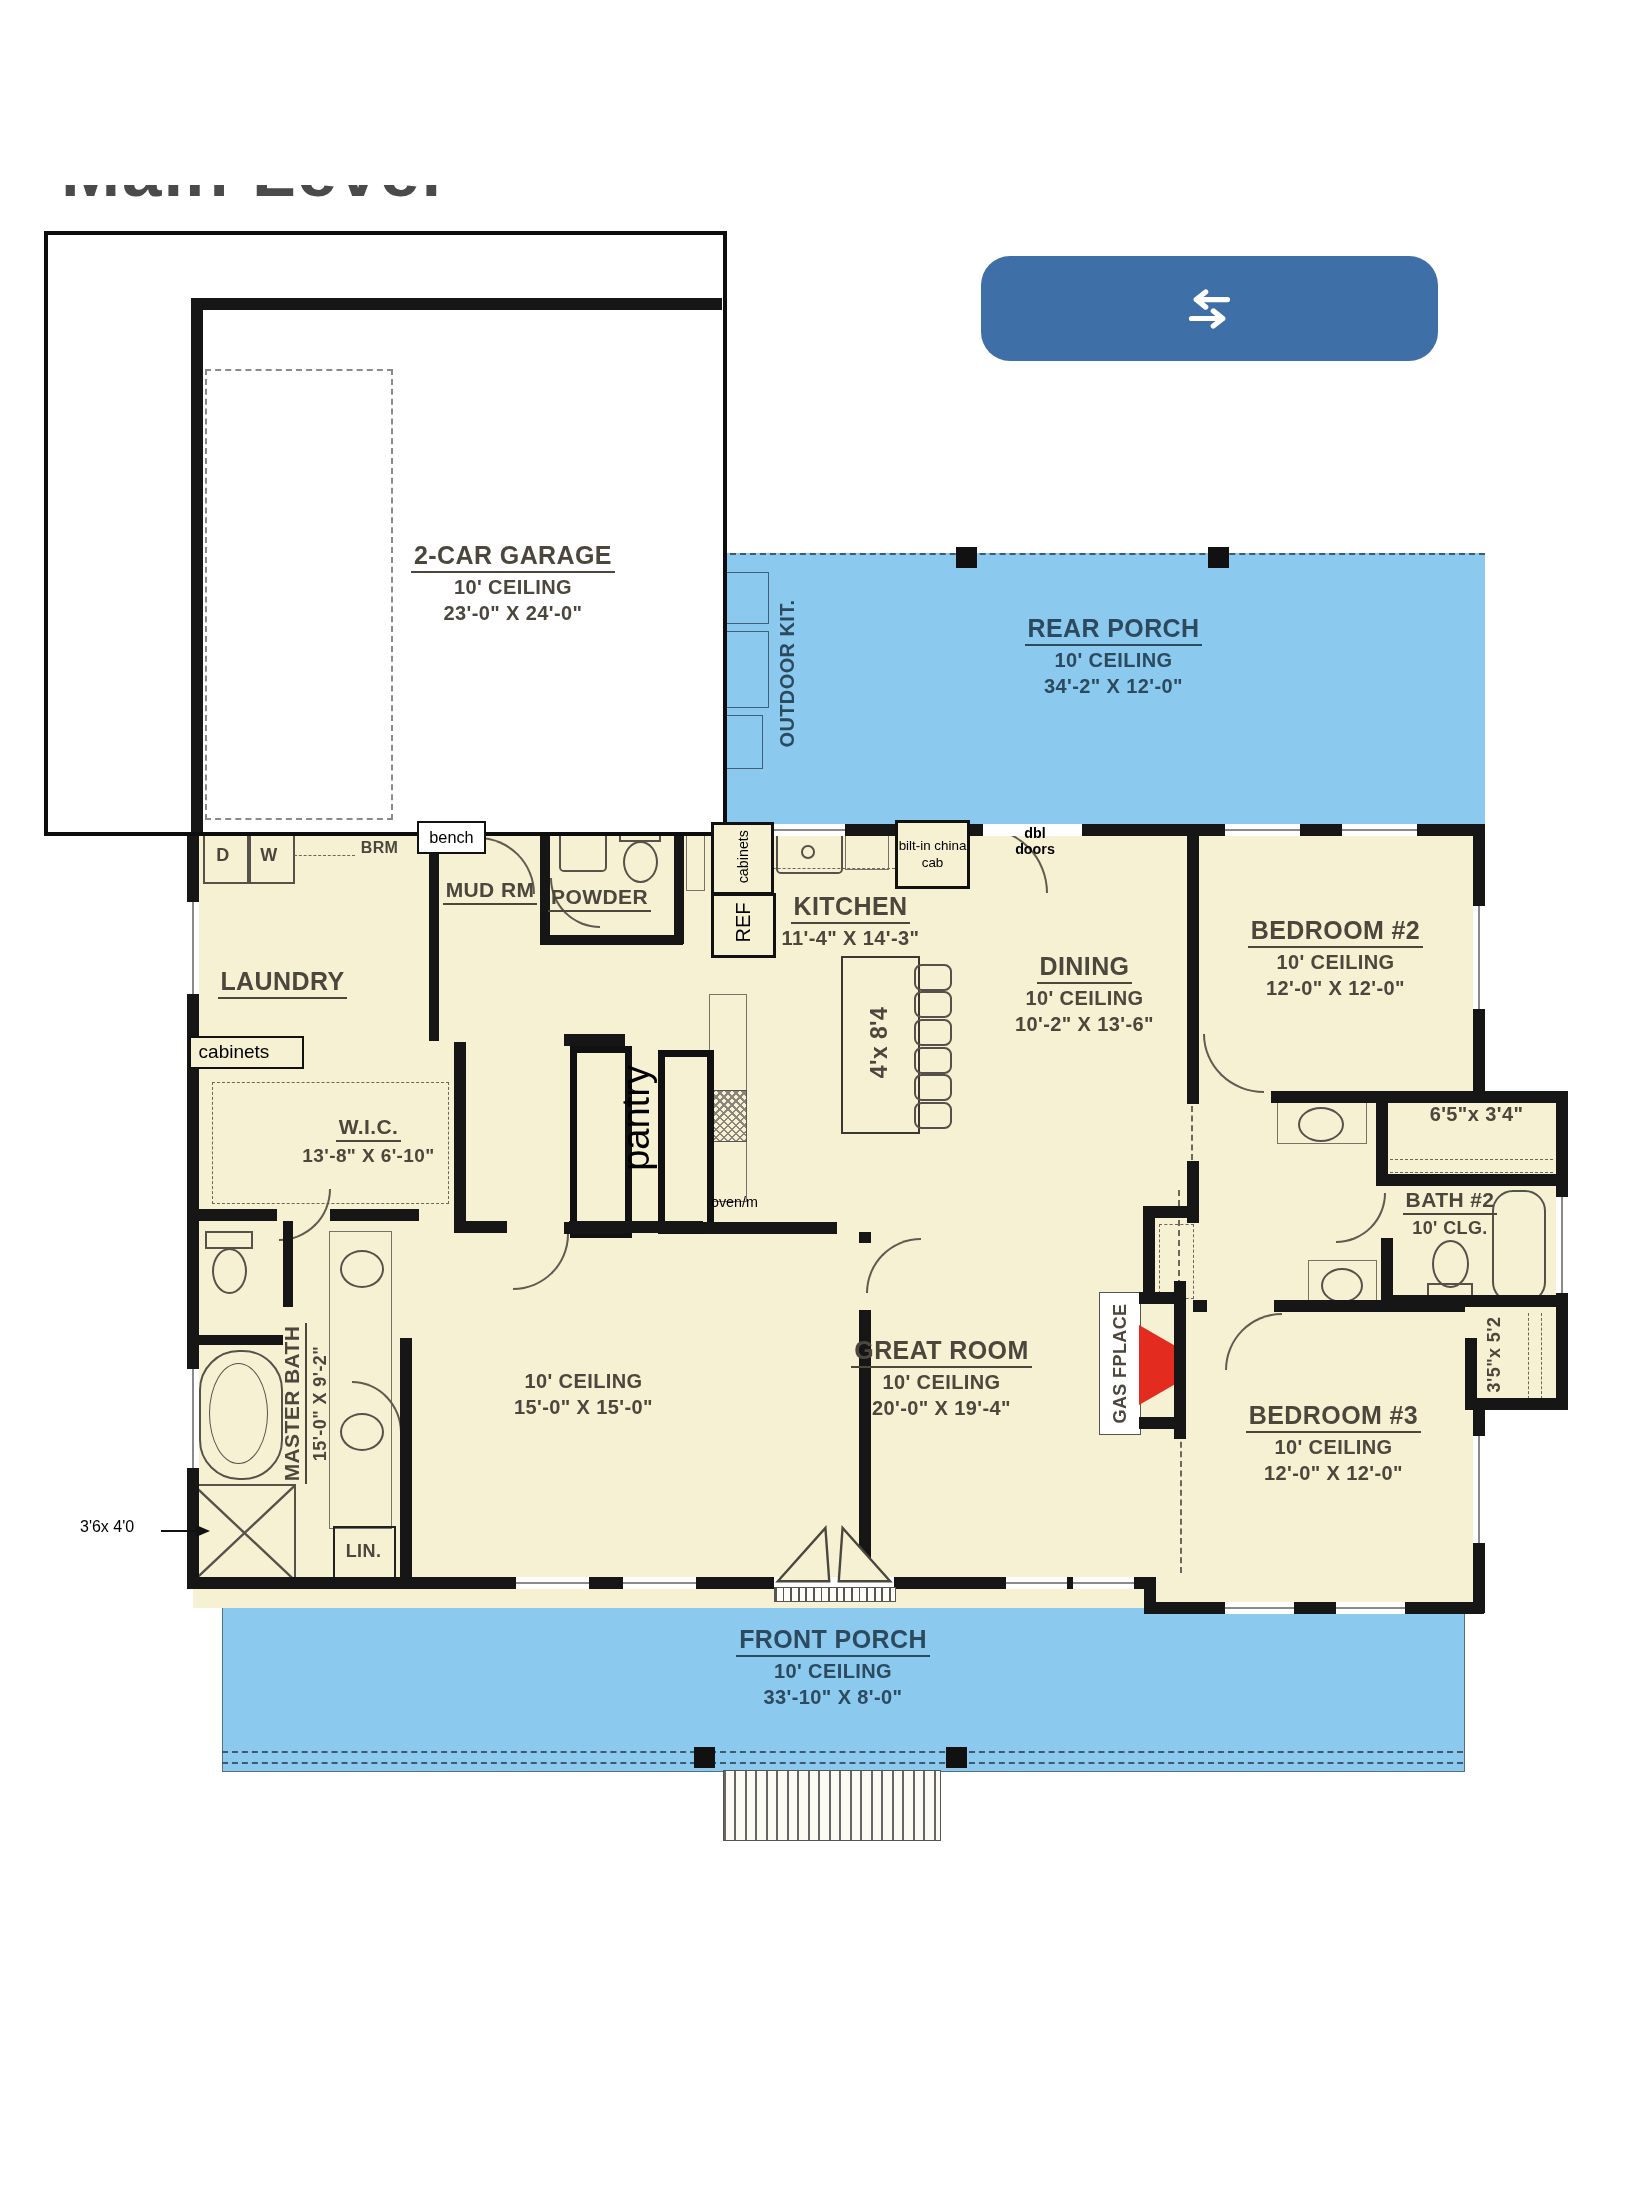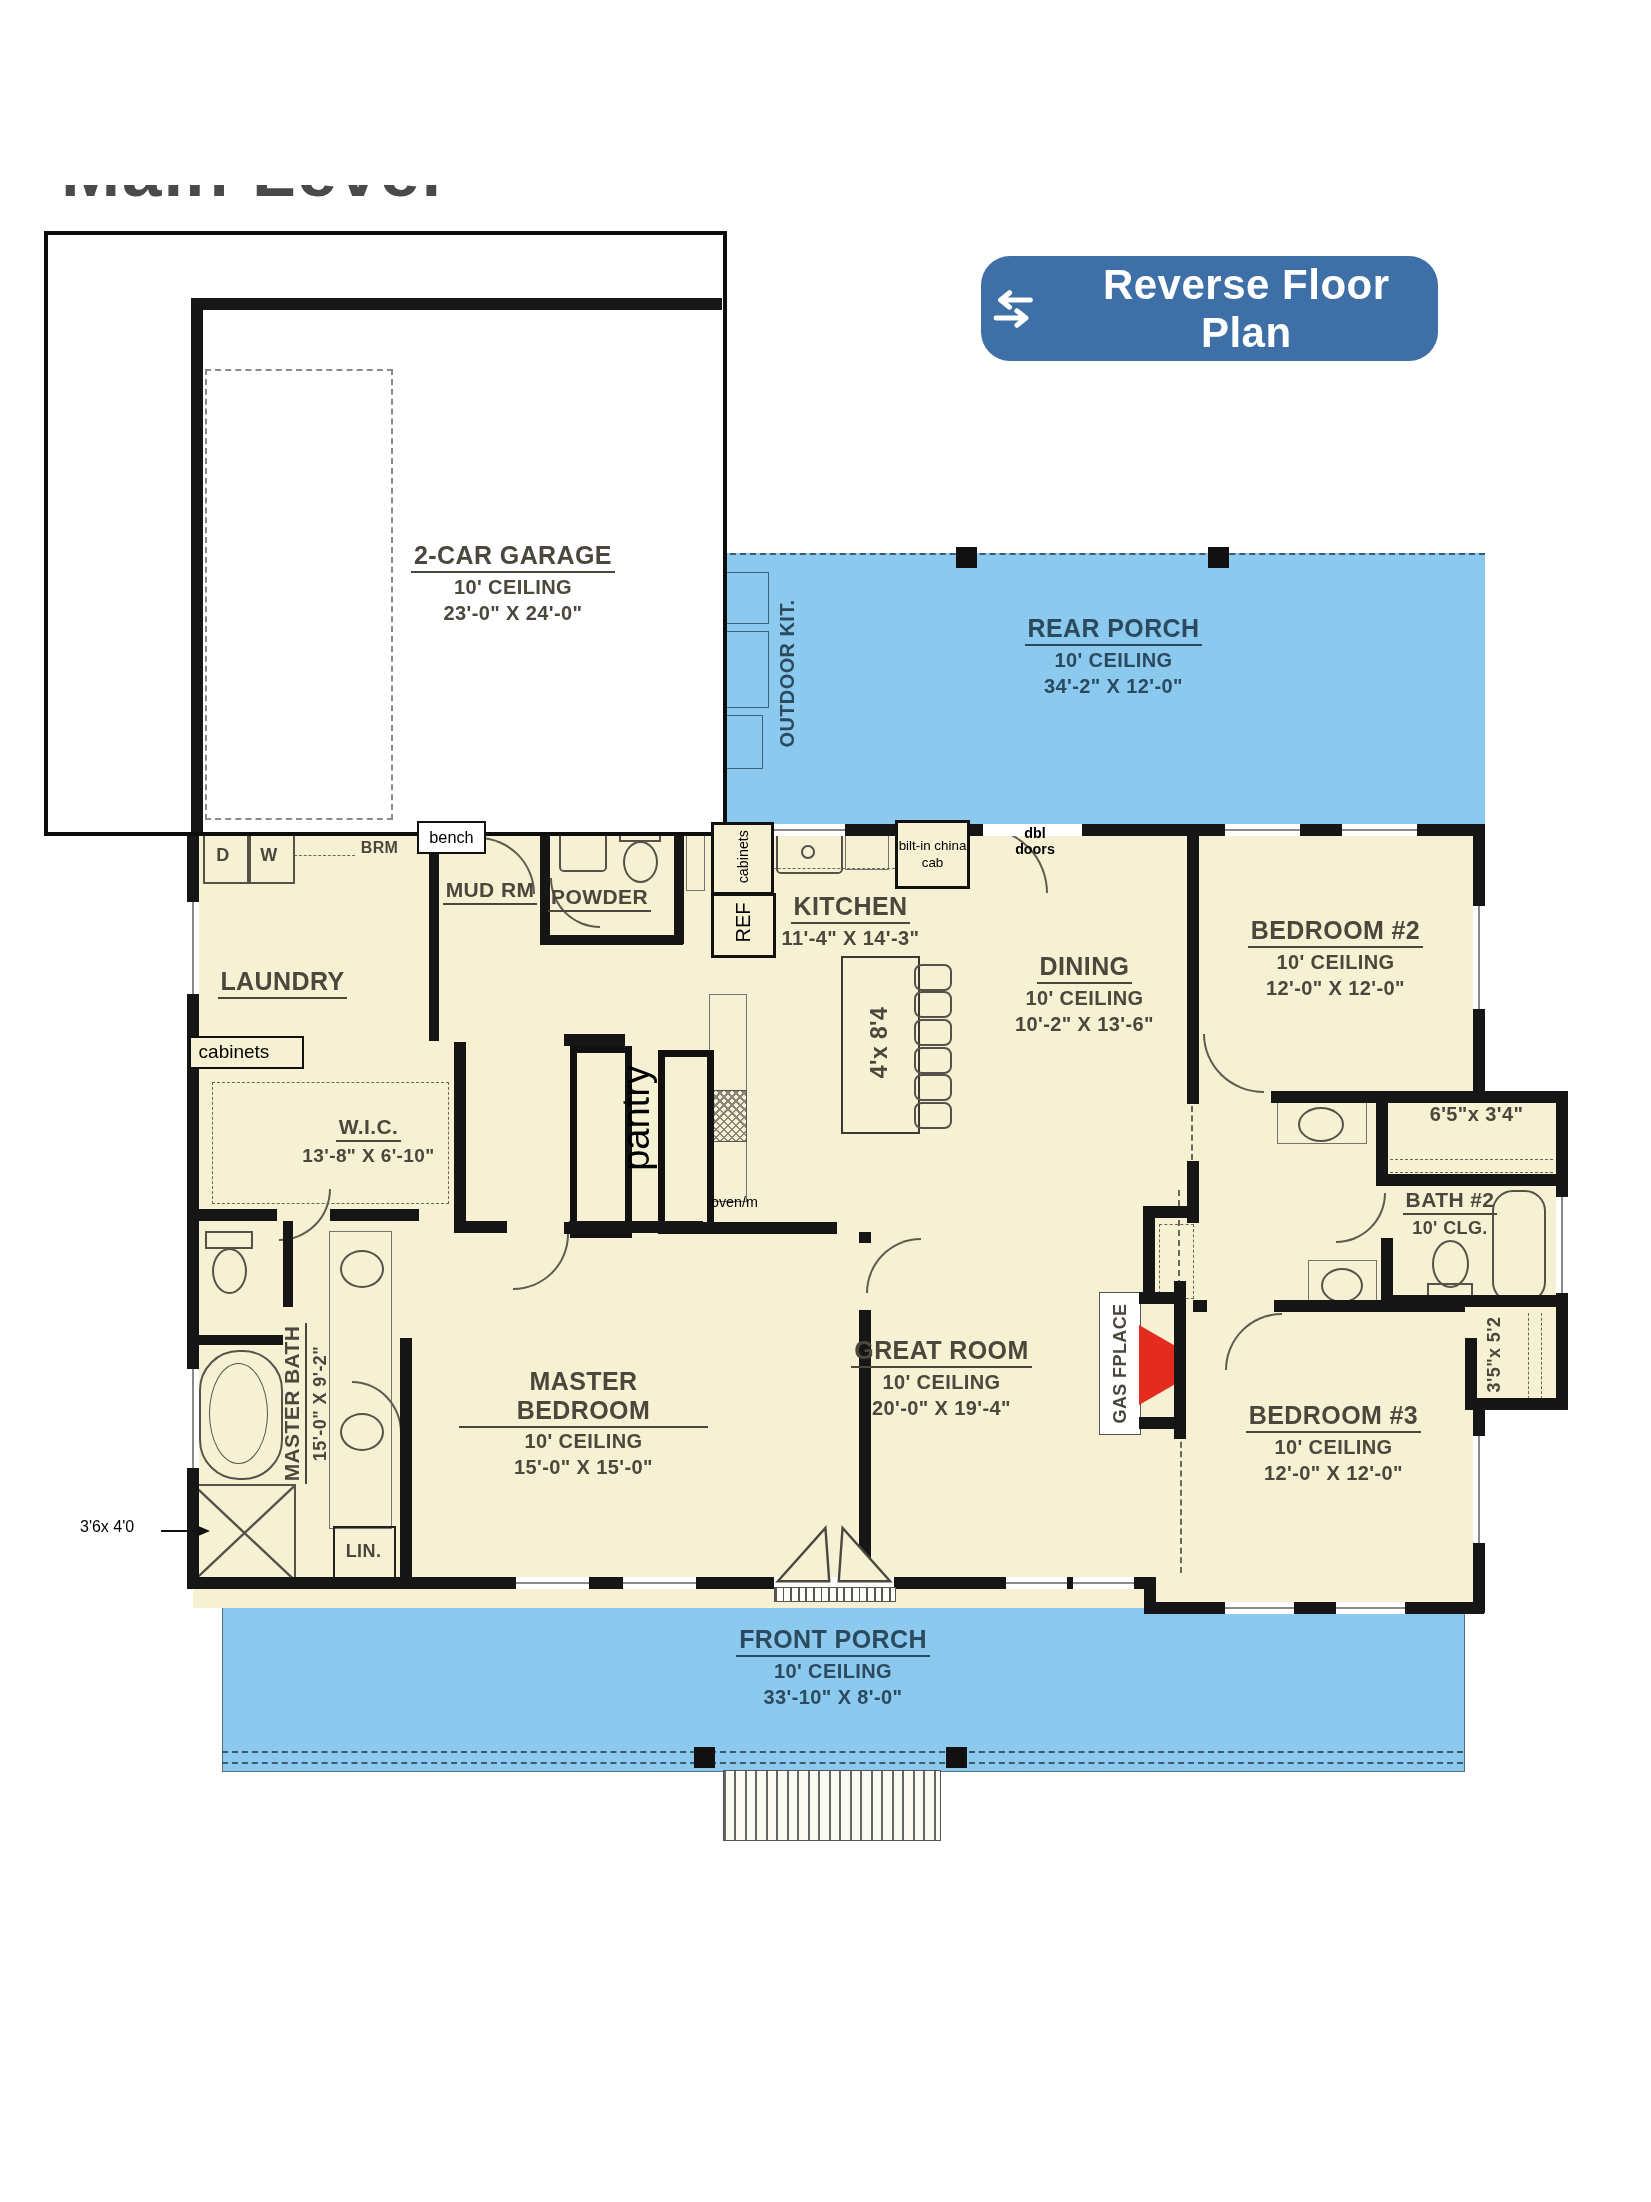--- a/index.html
+++ b/index.html
@@ -47,21 +47,20 @@
 
   <div class="titleclip">
     <div>Main Level</div>
   </div>
 
   <button class="btn">
     <svg width="55" height="44" viewBox="0 0 58 46">
       <path d="M48 13 H15 M15 13 l10 -8 M15 13 l10 8" stroke="#fff" stroke-width="5.5" fill="none" stroke-linecap="round" stroke-linejoin="round"></path>
       <path d="M10 33 H43 M43 33 l-10 -8 M43 33 l-10 8" stroke="#fff" stroke-width="5.5" fill="none" stroke-linecap="round" stroke-linejoin="round"></path>
     </svg>
-    <span>Reverse Floor Plan</span>
   </button>
 
   <div class="abs blue" style="left:720px;top:553px;width:765px;height:279px;z-index:1;"></div>
   <div class="abs" style="left:720px;top:553px;width:765px;height:0;border-top:2.9px dashed #3f5a6e;z-index:2;"></div>
   <div class="post" style="left:956px;top:547px;"></div>
   <div class="post" style="left:1208px;top:547px;"></div>
   <div class="thin" style="left:723px;top:572px;width:44px;height:50px;border-color:#3f6077;"></div>
   <div class="thin" style="left:717px;top:631px;width:50px;height:75px;border-color:#3f6077;"></div>
   <div class="thin" style="left:723px;top:715px;width:38px;height:52px;border-color:#3f6077;"></div>
   <div class="rlabel plabel vrot" style="left:703px;top:662px;width:168px;height:23px;">
@@ -318,19 +317,18 @@
   </div>
   <div class="rlabel" style="left:287px;top:1115px;width:163px;">
     <div><span class="rname sm">W.I.C.</span></div>
     <div class="rsub" style="font-size:19px;">13'-8" X 6'-10"</div>
   </div>
   <div class="rlabel vrot" style="left:212px;top:1376px;width:191px;height:55px;">
     <div><span class="rname sm">MASTER BATH</span></div>
     <div class="rsub" style="font-size:18px;">15'-0" X 9'-2"</div>
   </div>
   <div class="rlabel" style="left:459px;top:1367px;width:249px;">
-    <div><span class="rname">MASTER BEDROOM</span></div>
     <div class="rsub">10' CEILING</div>
     <div class="rsub">15'-0" X 15'-0"</div>
   </div>
 
 </div>
 
 
 </body></html>

